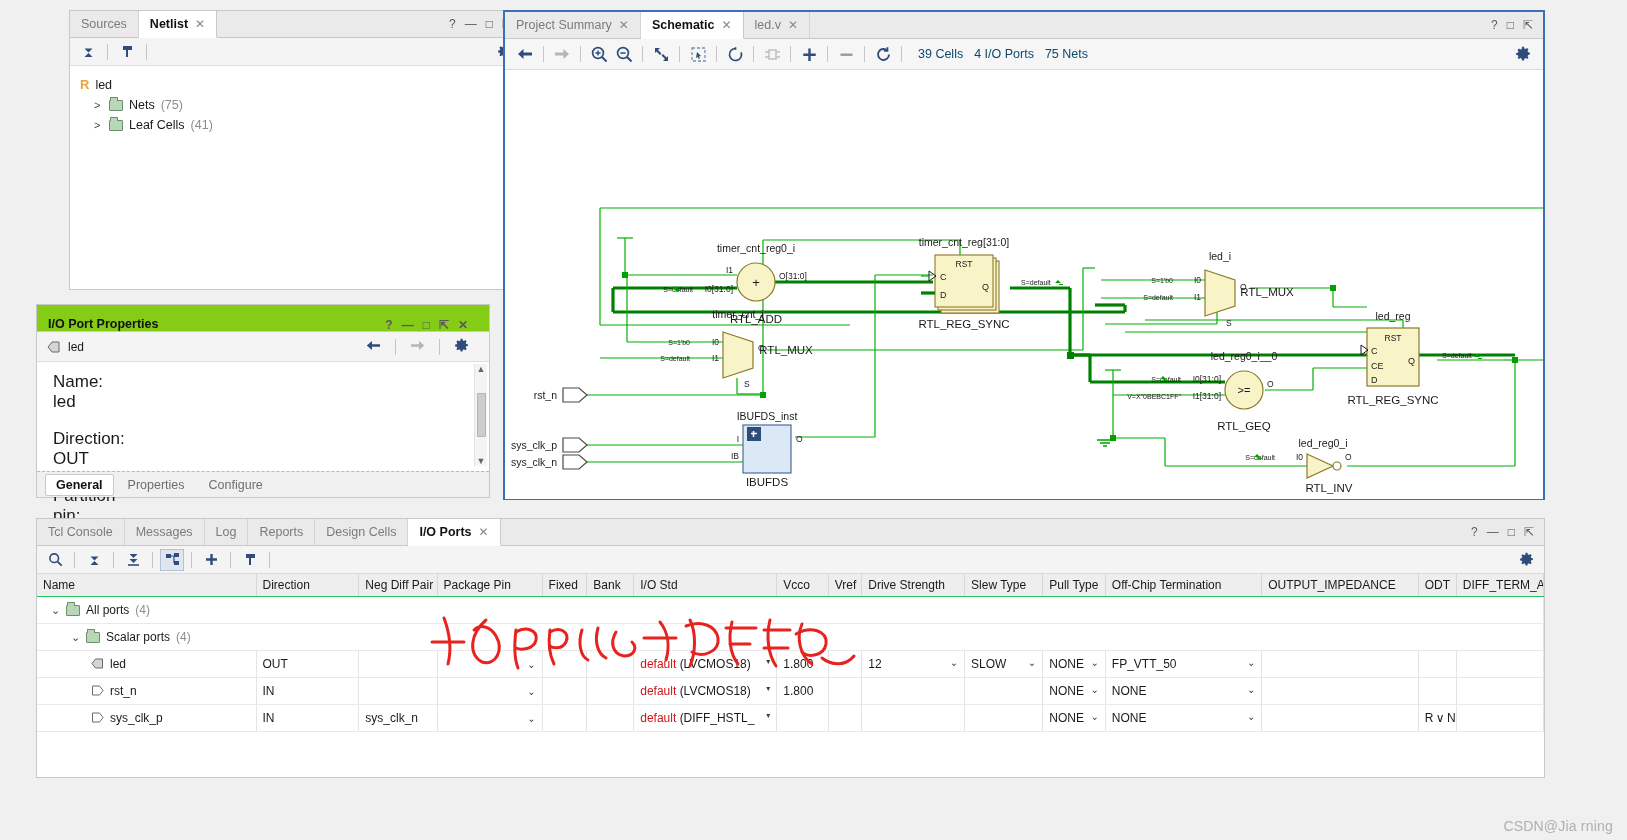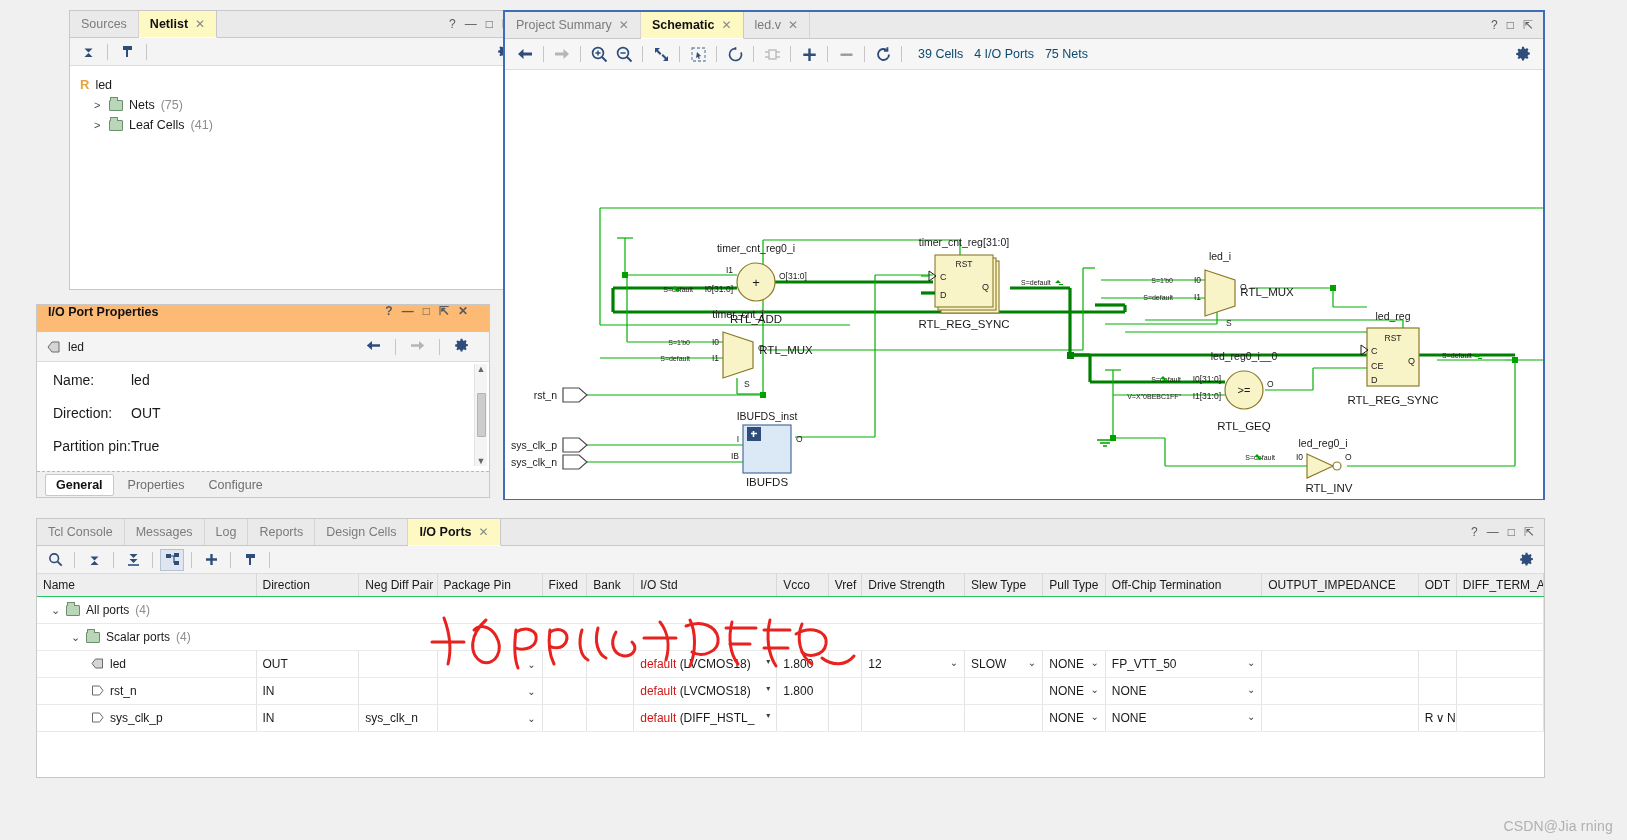--- a/index.html
+++ b/index.html
@@ -19,33 +19,33 @@
   .tabstrip {
     height: 27px; background: #eaeaea; border-bottom: 1px solid #c8c8c8;
     display: flex; align-items: stretch; position: relative;
   }
   .tab {
     display: flex; align-items: center; gap: 7px;
     padding: 0 11px; font-size: 12.5px; color: #7b7b7b;
     border-right: 1px solid #d4d4d4; cursor: default; white-space: nowrap;
   }
   .tab.active {
-    background: #fef9c3; color: #111; font-weight: bold;
+    background: #ffffff; color: #111; font-weight: bold;
     border-right: 1px solid #c8c8c8;
     margin-bottom: -1px; border-bottom: 1px solid #ffffff; text-align: center;
   }
   .tabx { color: #888; font-size: 12px; font-weight: normal; }
   .winbtns {
     margin-left: auto; display: flex; align-items: center; gap: 9px;
     padding: 0 10px; color: #5a5a5a; font-size: 12px;
   }
   .winbtns span { cursor: default; line-height: 1; }
   .panelhdr {
-    height: 27px; background: #fdba74; border-bottom: 1px solid #c8c8c8;
-    display: flex; align-items: flex-start; padding: 0 11px;
+    height: 27px; background: #84cc16; border-bottom: 1px solid #c8c8c8;
+    display: flex; align-items: flex-end; padding: 0 11px;
     font-size: 12.5px; font-weight: bold; color: #111;
   }
   .toolrow {
     height: 28px; background: #f4f4f4; border-bottom: 1px solid #dcdcdc;
     display: flex; align-items: center; padding: 0 6px; gap: 2px;
   }
   .tbtn {
     width: 24px; height: 22px; display: flex; align-items: center; justify-content: center;
     color: #2e4d7b; cursor: default;
   }
@@ -74,21 +74,21 @@
   
   #ioprops { left: 36px; top: 304px; width: 454px; height: 194px; }
   .ipbar {
     height: 30px; background: #f4f4f4; border-bottom: 1px solid #dcdcdc;
     display: flex; align-items: center; padding: 0 10px; gap: 8px;
   }
   .outpin {
     width: 13px; height: 12px; position: relative; display: inline-block;
   }
   .propbody { position: relative; height: 106px; background: #fff; padding: 10px 0 0 16px; }
-  .prow { display: flex; font-size: 14px; margin-bottom: 17px; }
+  .prow { display: flex; font-size: 17px; margin-bottom: 17px; flex-direction: column; }
   .plabel { width: 78px; color: #1a1a1a; }
   .pval { color: #1a1a1a; }
   .vscroll {
     position: absolute; right: 2px; top: 2px; bottom: 2px; width: 13px;
     background: #f4f4f4; border-left: 1px solid #e2e2e2;
     display: flex; flex-direction: column; align-items: center; justify-content: space-between;
     color: #666; font-size: 9px;
   }
   .vthumb { width: 9px; height: 44px; background: #cdcdcd; border: 1px solid #b4b4b4; border-radius: 1px; }
   .bottomtabs {

